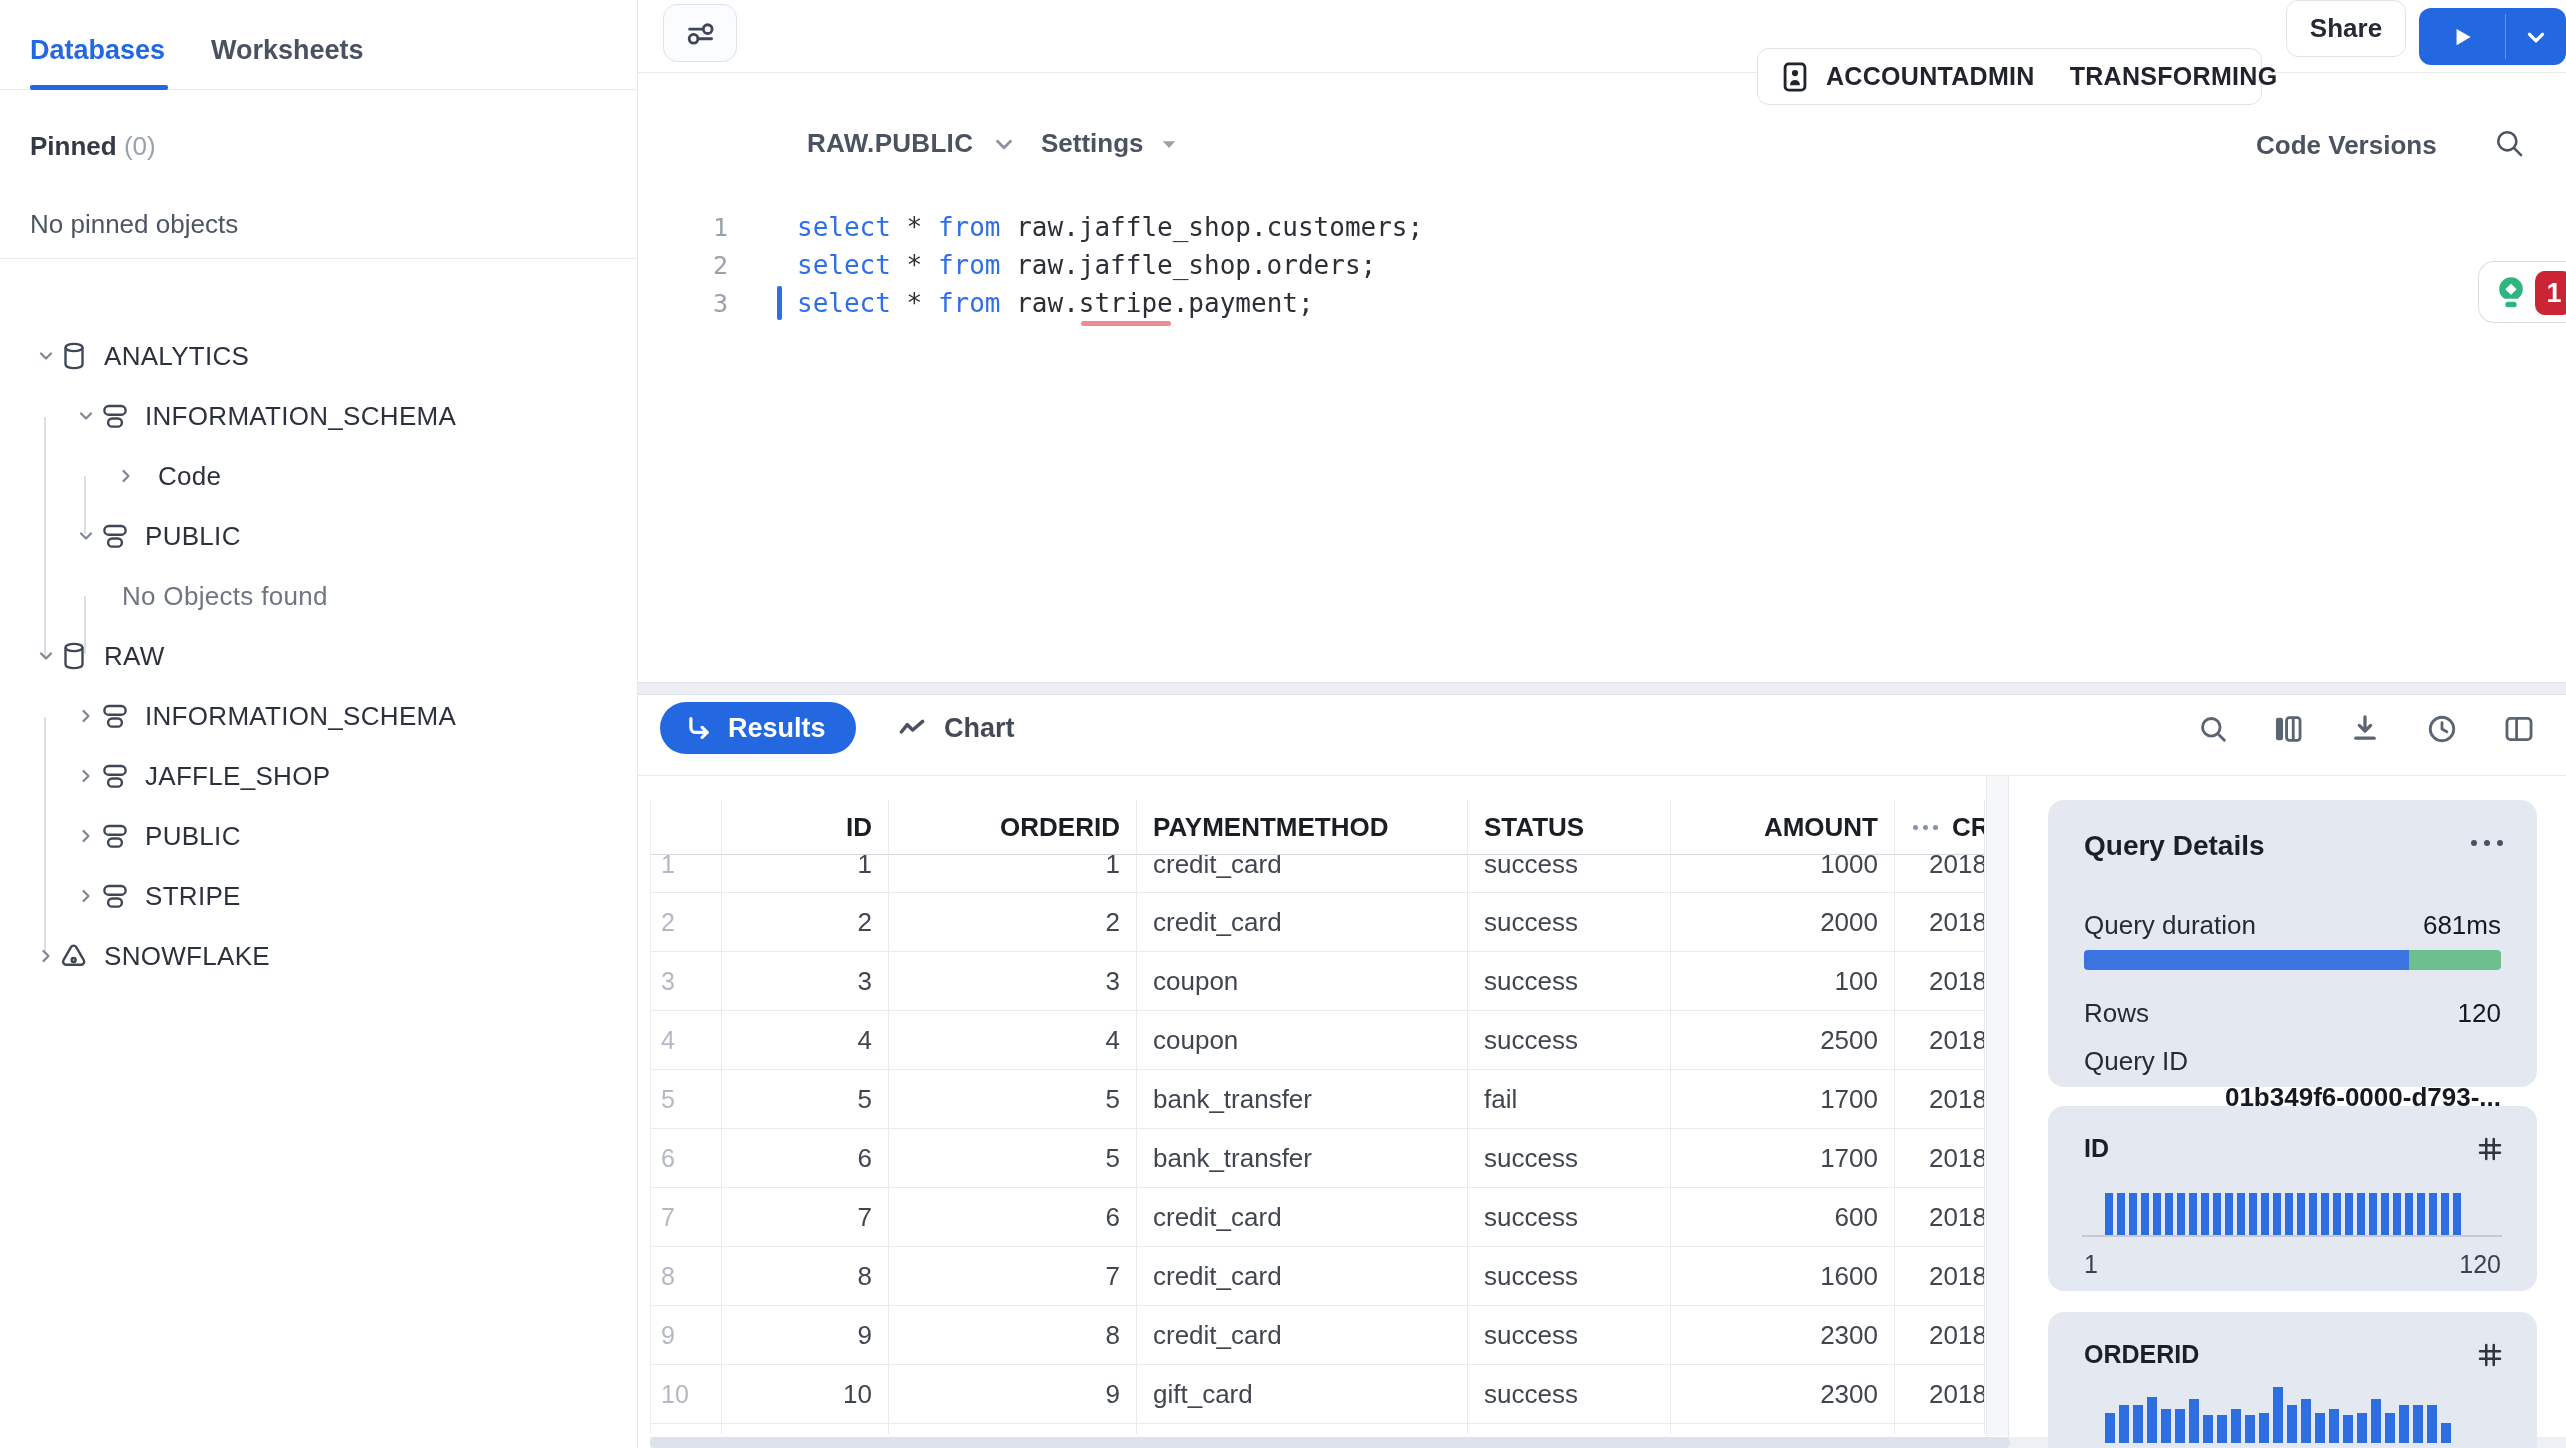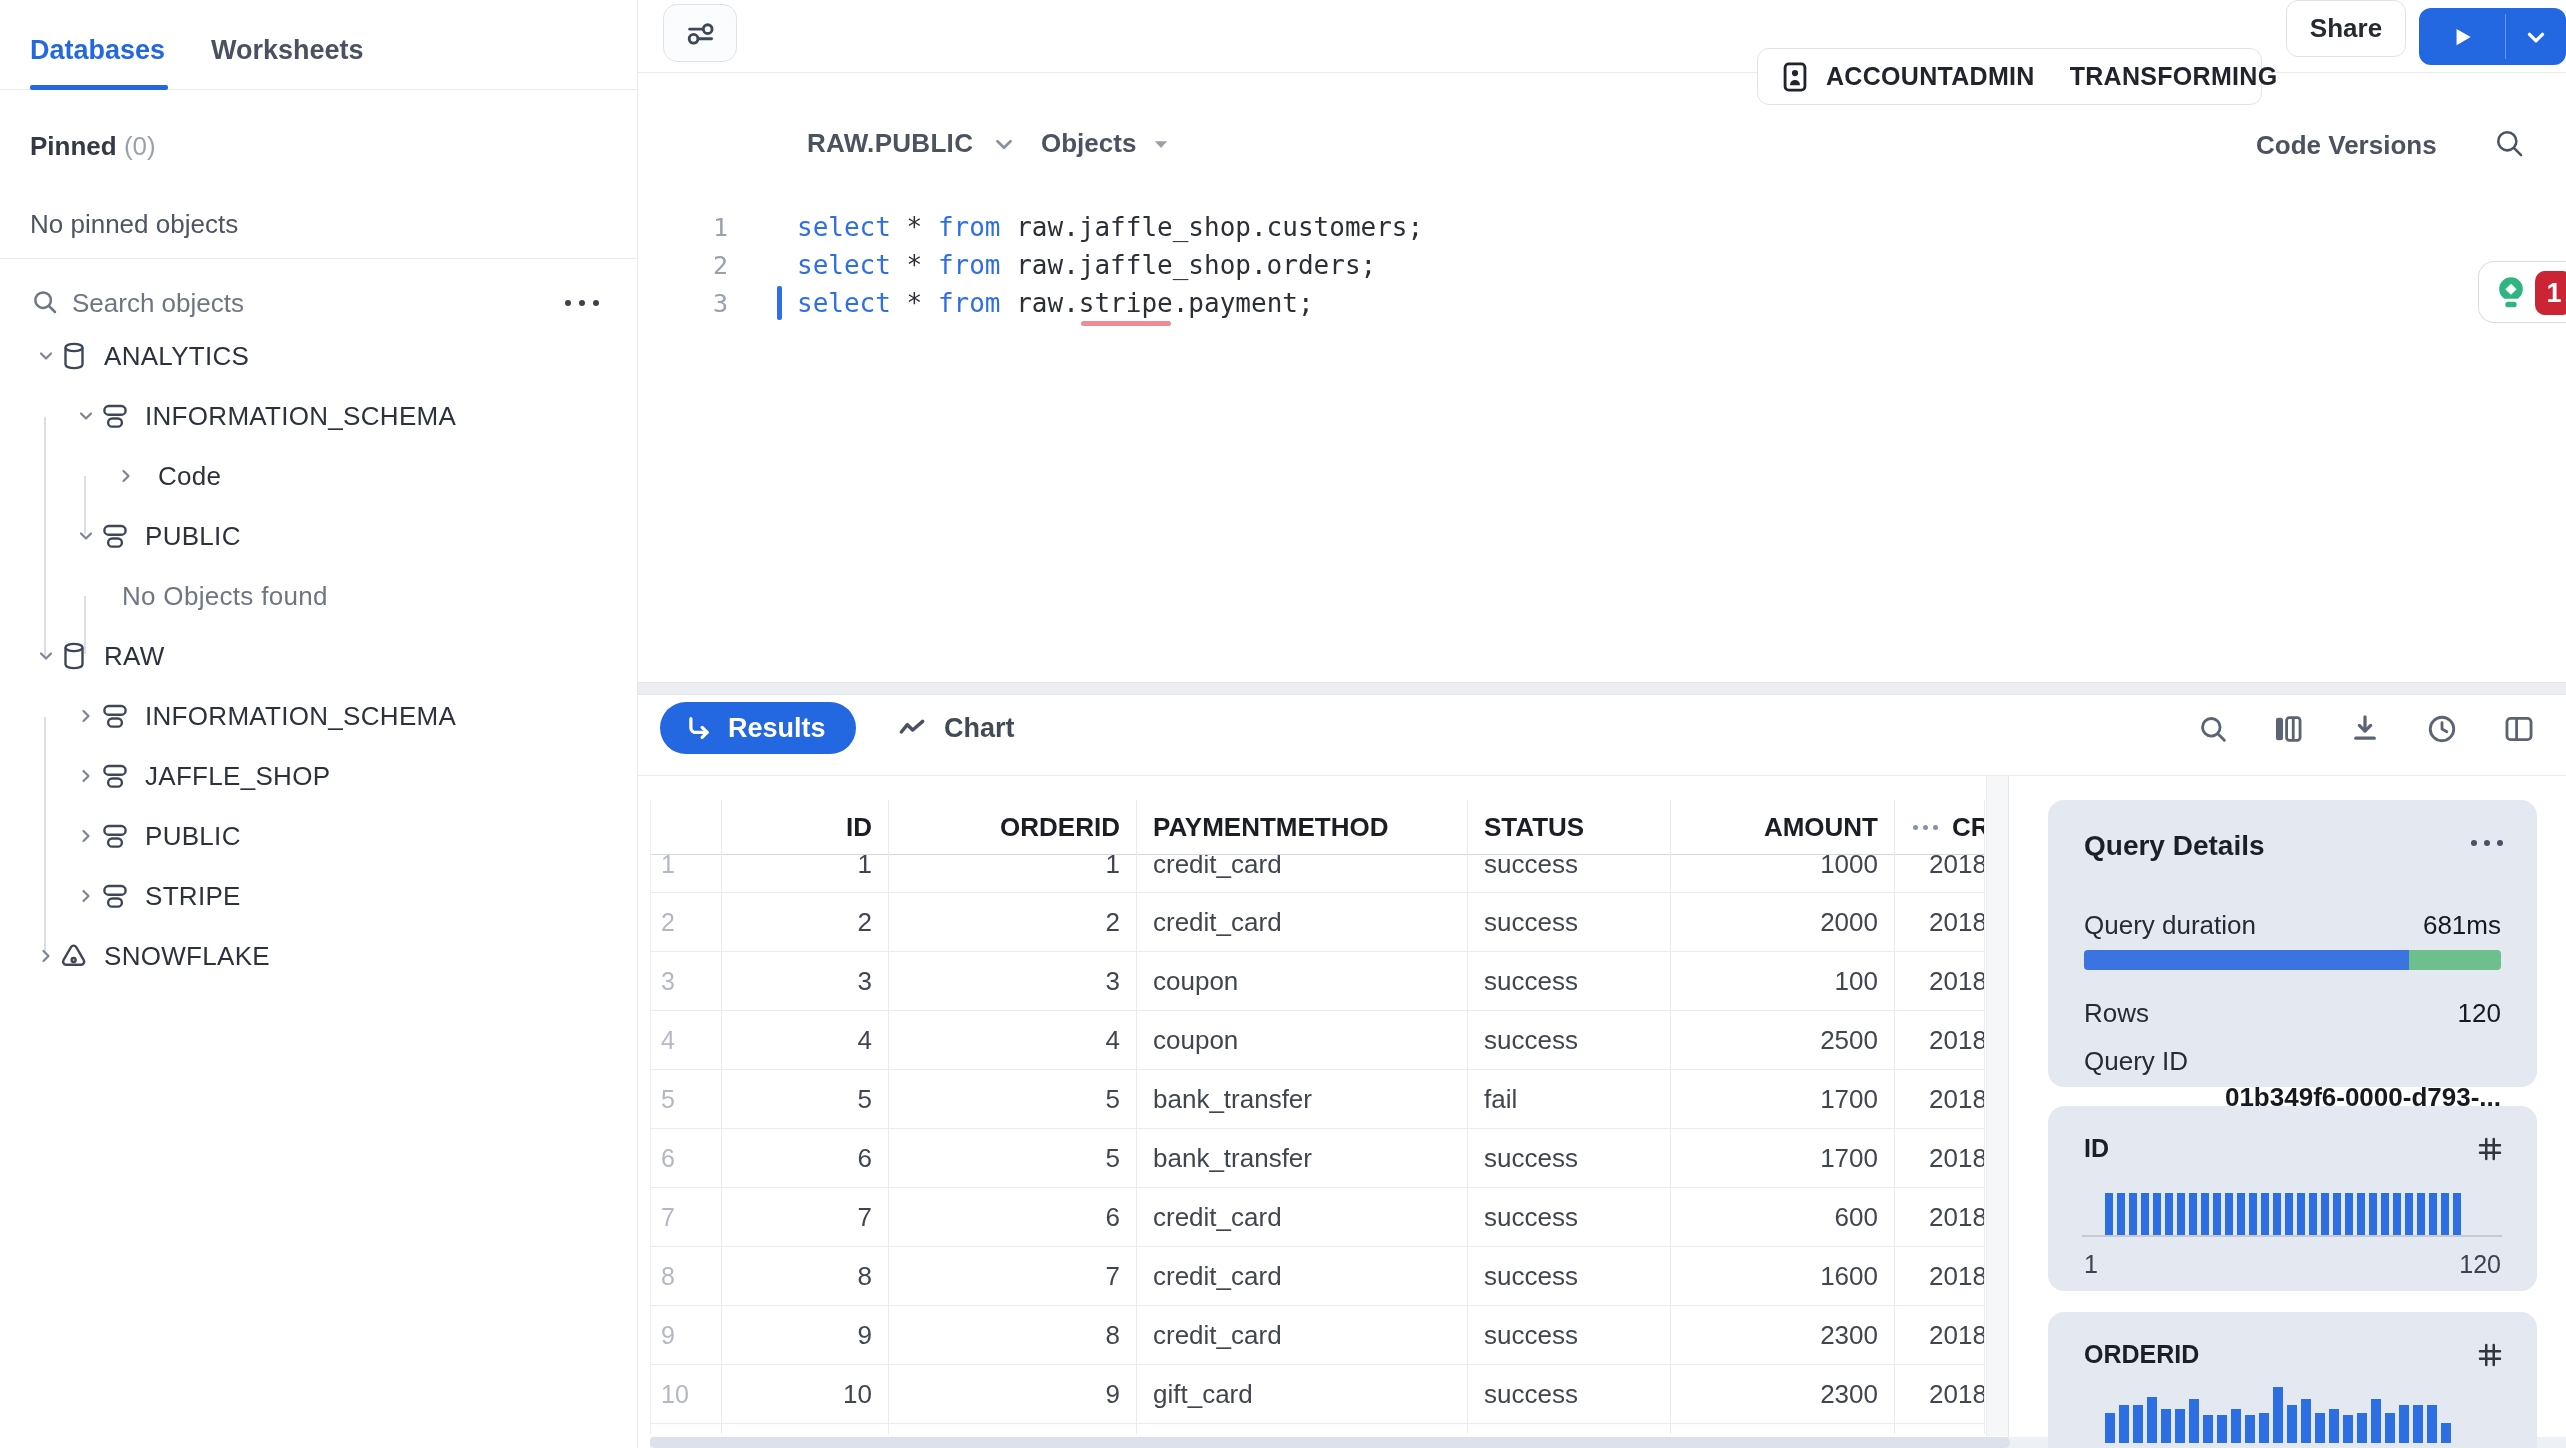--- a/index.html
+++ b/index.html
@@ -128,34 +128,20 @@
   <div id="tab-worksheets" class="sb-tab">Worksheets</div>
   <div id="tabs-underline"></div>
 
   <div id="pinned-title">
     <span>Pinned</span>
     <span id="pinned-count">(0)</span>
   </div>
   <div id="pinned-empty">No pinned objects</div>
   <div id="pinned-divider"></div>
 
-  <div id="search-row">
-    <span id="search-icon">
-      <svg width="30" height="30" viewBox="0 0 24 24" fill="none" stroke="#6f7683" stroke-width="2" stroke-linecap="round">
-          <circle cx="10.5" cy="10.5" r="6.2"></circle>
-          <path d="M15.2 15.2L20 20"></path>
-        </svg>
-    </span>
-    <input id="search-input" placeholder="Search objects" style="">
-    <span id="search-menu">
-        <i class="menu-dot"></i>
-        <i class="menu-dot"></i>
-        <i class="menu-dot"></i>
-      </span>
-  </div>
 
   <div id="tree">
     <div class="tree-guide" style="left:44px;top:404px;height:240px"></div>
     <div class="tree-guide" style="left:84px;top:463px;height:58px"></div>
     <div class="tree-guide" style="left:84px;top:583px;height:58px"></div>
     <div class="tree-guide" style="left:44px;top:704px;height:236px"></div>
   <div class="tree-row" style="top: 313px;">
         <span class="tree-chev" style="left: 36px;">
           <svg width="20" height="20" viewBox="0 0 24 24" fill="none" stroke="#7d8595" stroke-width="2.6" stroke-linecap="round" stroke-linejoin="round">
             <path d="M6 9l6 6 6-6"></path>
@@ -336,21 +322,21 @@
 
 <div id="editor-ctx">
   <span class="t">RAW.PUBLIC</span>
   <span style="margin-left:18px">
     <svg width="26" height="26" viewBox="0 0 24 24" fill="none" stroke="#8a91a0" stroke-width="2.6" stroke-linecap="round" stroke-linejoin="round">
         <path d="M6 9.5l6 6 6-6"></path>
       </svg>
   </span>
 </div>
 <div id="settings-dd">
-  <span class="t">Objects</span>
+  <span class="t">Settings</span>
   <span style="margin-left:16px">
     <svg width="18" height="18" viewBox="0 0 16 16">
         <path d="M2.5 5.5h11L8 11.5z" fill="#9aa1ad"></path>
       </svg>
   </span>
 </div>
 <div id="code-versions">Code Versions</div>
 <div id="editor-search">
   <svg width="34" height="34" viewBox="0 0 24 24" fill="none" stroke="#4b5260" stroke-width="1.8" stroke-linecap="round">
       <circle cx="10.8" cy="10.8" r="6.4"></circle>

